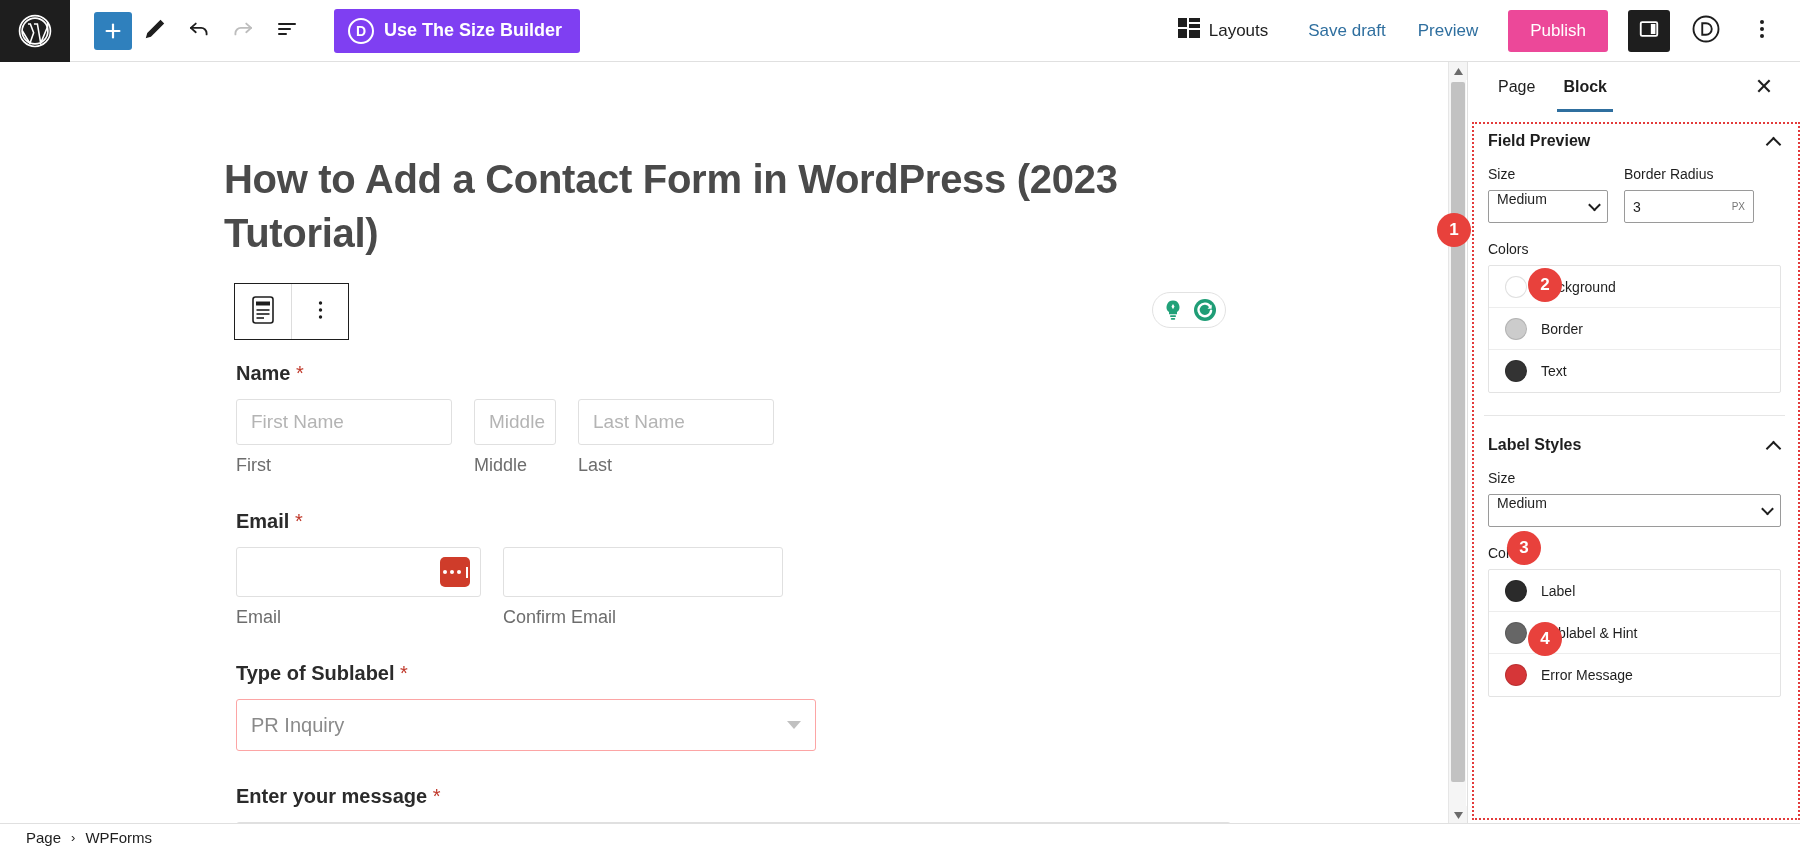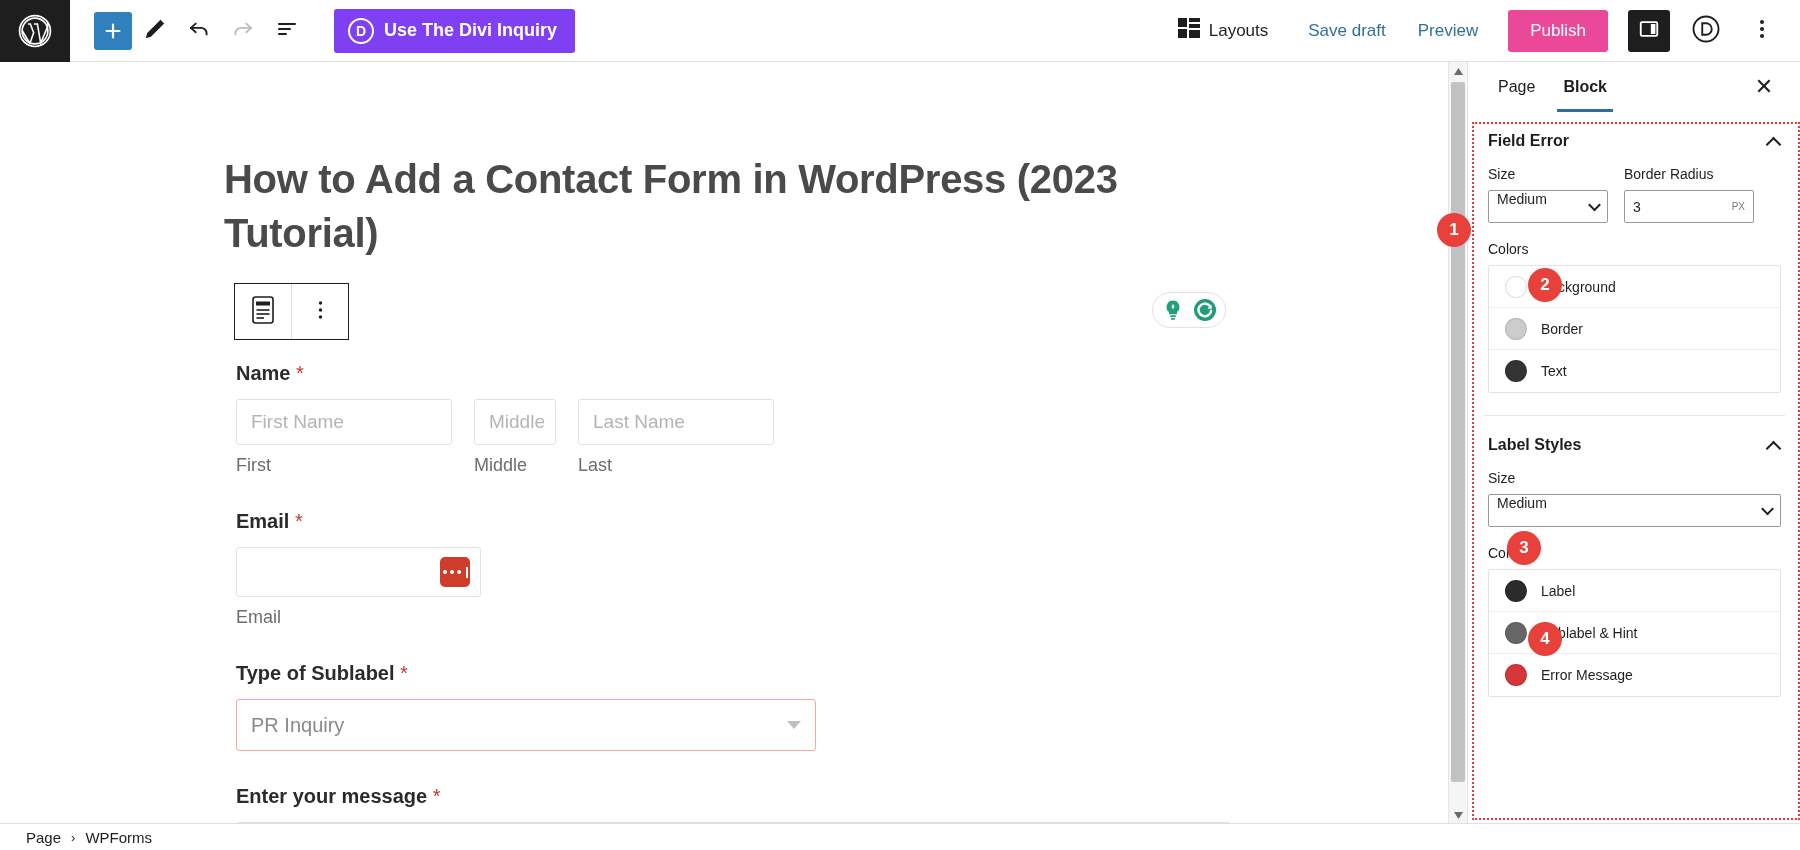--- a/index.html
+++ b/index.html
@@ -487,21 +487,21 @@
           <svg width="24" height="24" viewBox="0 0 24 24" stroke="#1e1e1e" stroke-width="2" stroke-linecap="round">
             <line x1="4" y1="7" x2="20" y2="7"></line>
               <line x1="4" y1="12" x2="15" y2="12"></line>
               <line x1="4" y1="17" x2="11" y2="17"></line>
           </svg>
         </span>
       </div>
 
       <div class="divi-btn">
         <span class="divi-circle">D</span>
-        <span>Use The Divi Inquiry</span>
+        <span>Use The Size Builder</span>
       </div>
     </div>
 
     <div class="tb-right">
       <div class="layouts-item">
         <span>
           <svg width="22" height="20" viewBox="0 0 22 20">
             <rect x="0" y="0" width="9" height="9" fill="#1e1e1e"></rect>
             <rect x="0" y="11" width="9" height="9" fill="#1e1e1e"></rect>
             <rect x="11" y="0" width="11" height="4" fill="#1e1e1e"></rect>
@@ -621,20 +621,24 @@
             <div class="f-input" style="width:245px;height:50px">
               <span class="lp-badge">
                 <span class="lp-dot"></span>
                 <span class="lp-dot"></span>
                 <span class="lp-dot"></span>
                 <span class="lp-bar"></span>
               </span>
             </div>
             <div class="f-sub">Email</div>
           </div>
+          <div class="f-col">
+            <div class="f-input" style="width:280px;height:50px"></div>
+            <div class="f-sub">Confirm Email</div>
+          </div>
         </div>
       </div>
 
       <div class="f-group">
         <div class="f-label">
           <span>Type of Sublabel</span>
           <span class="f-req">*</span>
         </div>
         <div class="f-select">
           <span>PR Inquiry</span>
@@ -671,21 +675,21 @@
 
     <div class="sb-tabs">
       <div class="sb-tab">Page</div>
       <div class="sb-tab active">Block</div>
       <div class="sb-close">✕</div>
     </div>
 
     <div class="sb-body">
 
       <div class="panel-head">
-        <span>Field Error</span>
+        <span>Field Preview</span>
         <span class="chev"></span>
       </div>
 
       <div class="ctl-row">
         <div class="ctl" style="width:120px">
           <span class="ctl-label">Size</span>
           <div class="sel">
             <span>Medium</span>
             <span class="sel-caret"></span>
           </div>

